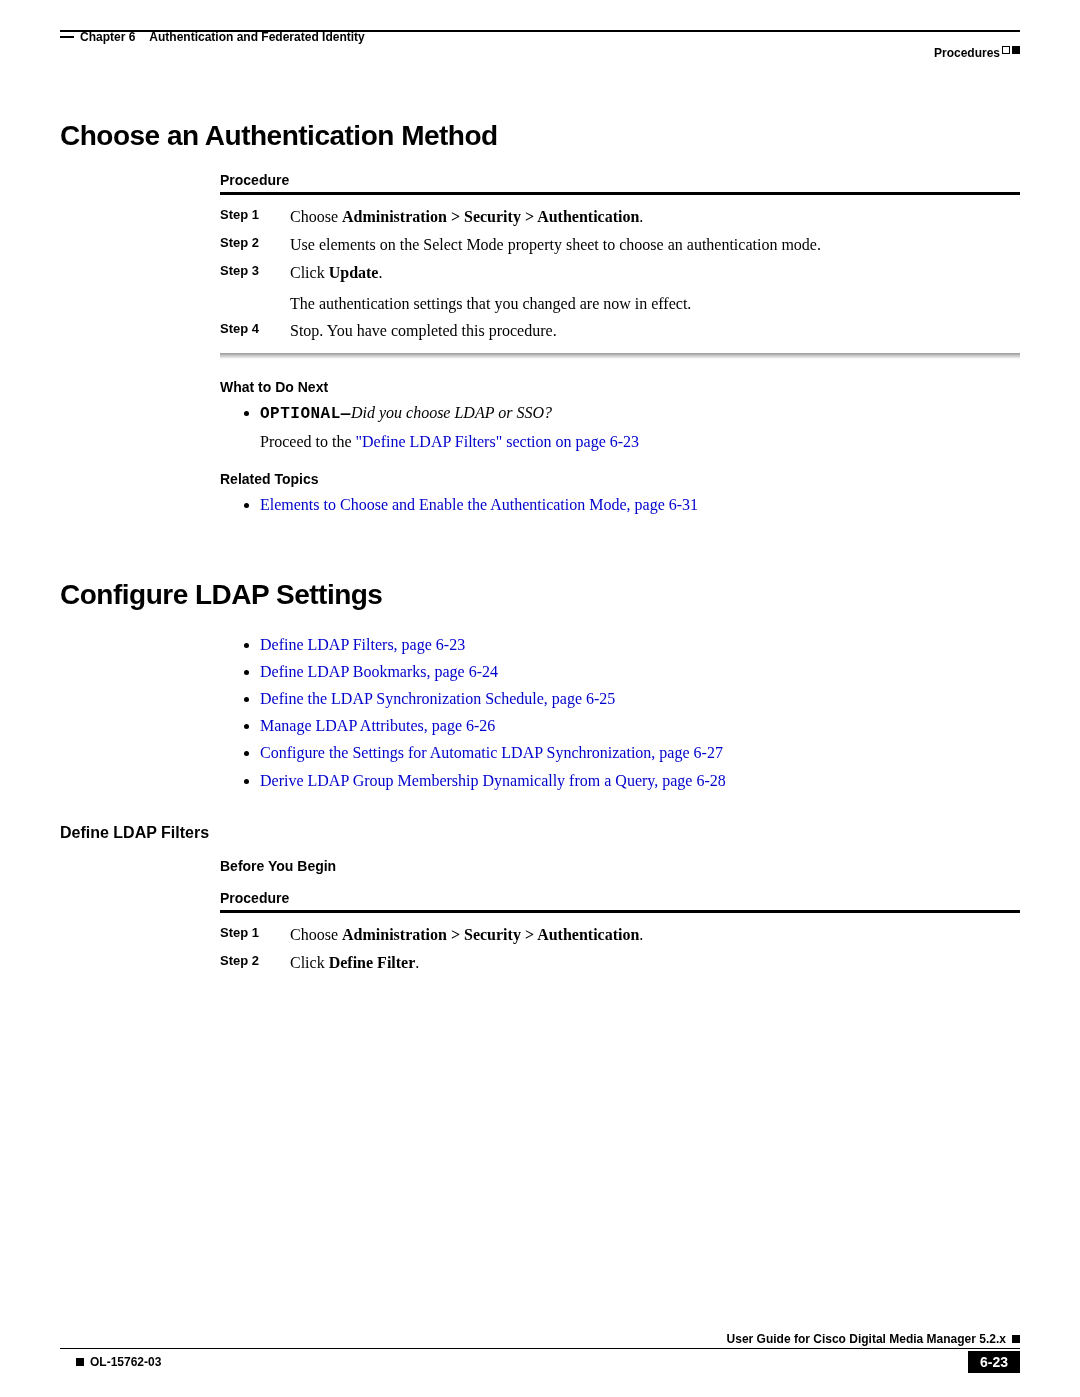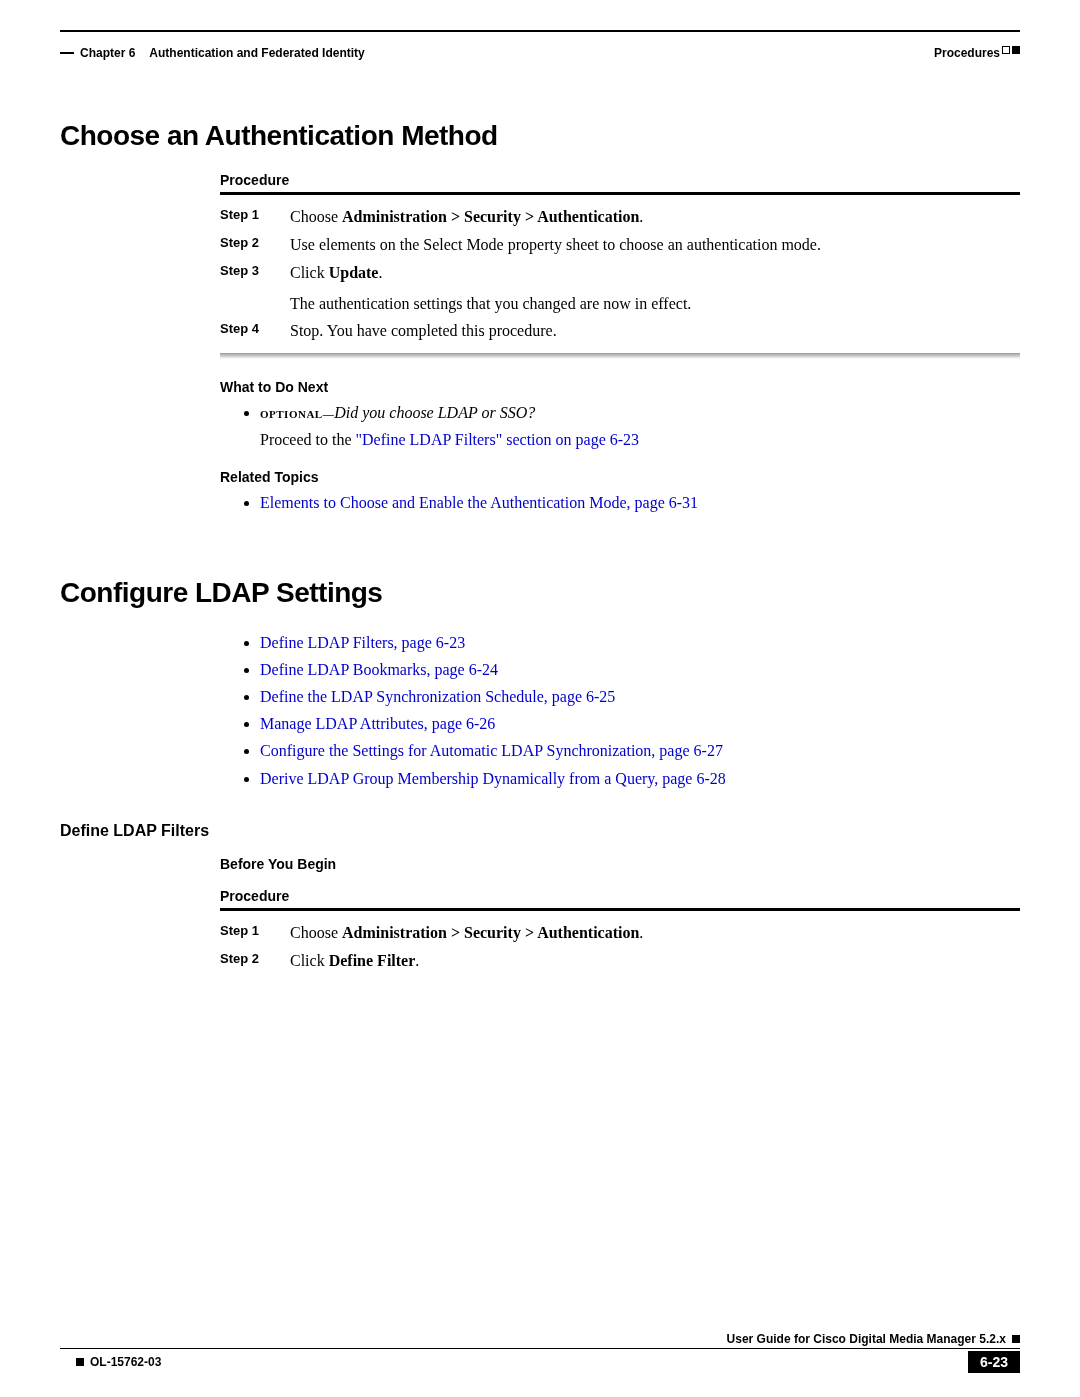--- a/index.html
+++ b/index.html
@@ -25,21 +25,20 @@
   .top-left {
     position: absolute;
     left: 0;
     top: -2px;
     font-family: Arial, Helvetica, sans-serif;
     font-weight: bold;
     font-size: 12px;
     display: flex;
     align-items: center;
     gap: 6px;
-    margin-top: 16px;
   }
   .line-marker {
     width: 14px;
     height: 2px;
     background: #000;
     display: inline-block;
   }
   .top-right {
     position: absolute;
     right: 0;
@@ -123,23 +122,23 @@
   }
   ul.bulleted {
     margin: 4px 0 10px 0;
     padding-left: 40px;
   }
   ul.bulleted li {
     font-size: 16px;
     line-height: 1.7;
   }
   .optional-label {
-    font-family: Liberation Serif, serif;
-    font-weight: bold;
-    font-size: 11px;
+    font-family: Liberation Mono, monospace;
+    font-weight: bold;
+    font-size: 16px;
     letter-spacing: 0.5px;
   }
   .italic { font-style: italic; }
   a.link {
     color: #0000cc;
     text-decoration: none;
   }
   h2.sub-section {
     font-family: Arial, Helvetica, sans-serif;
     font-weight: bold;

